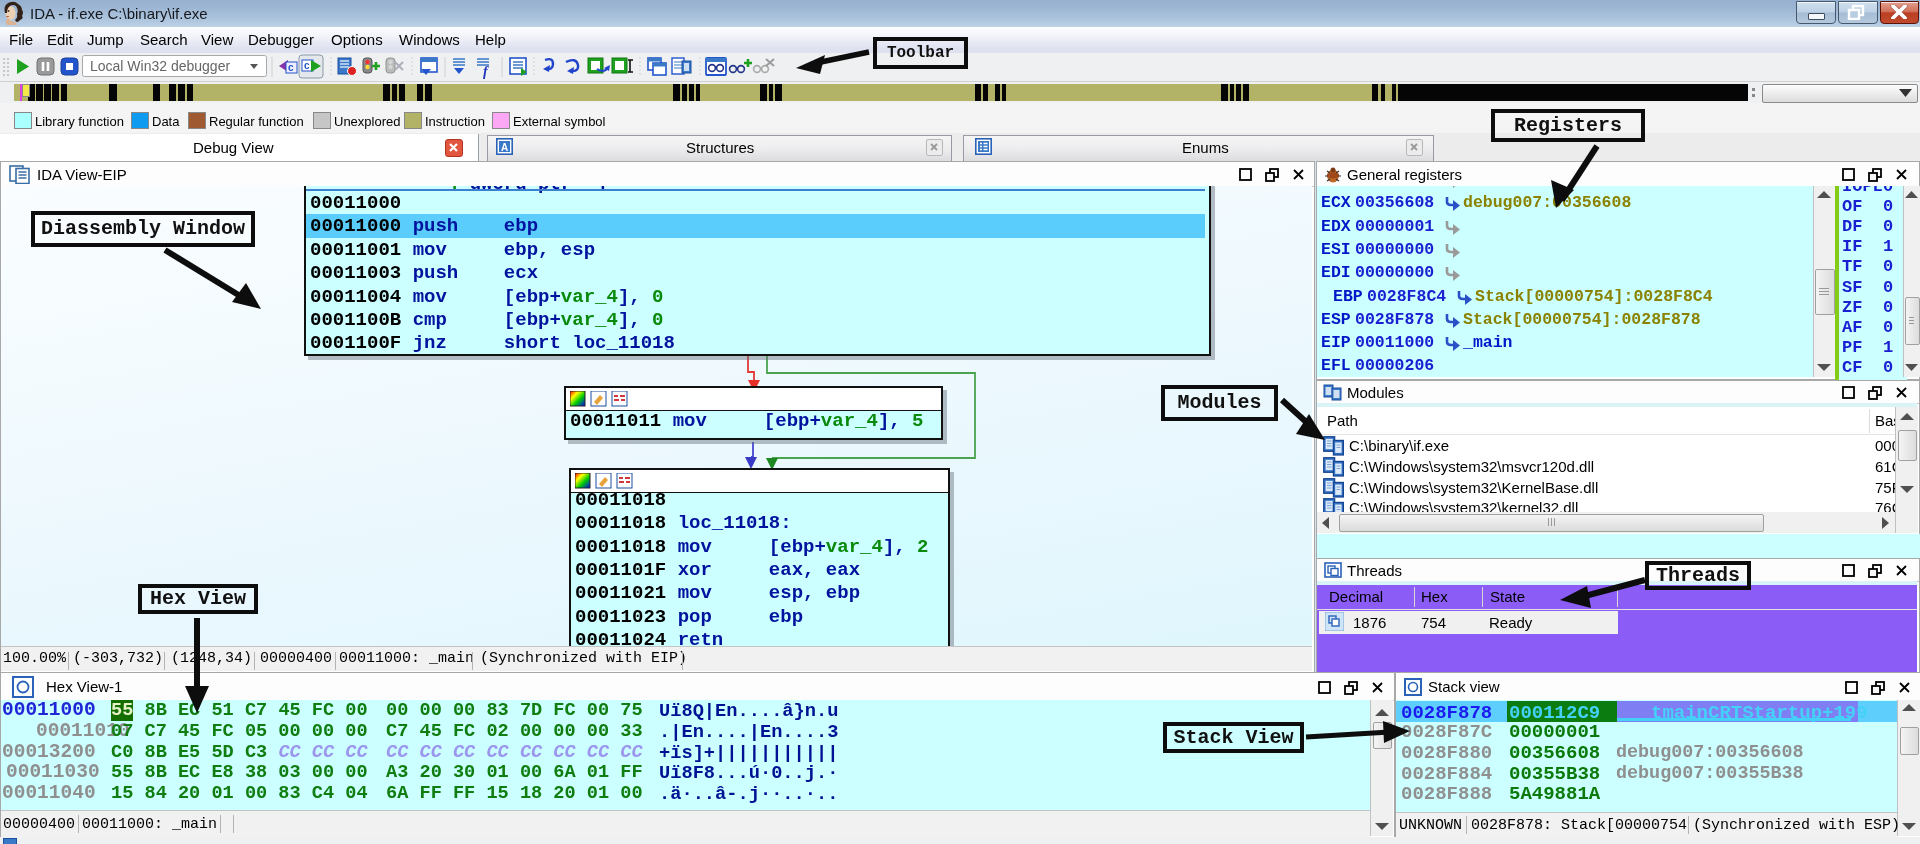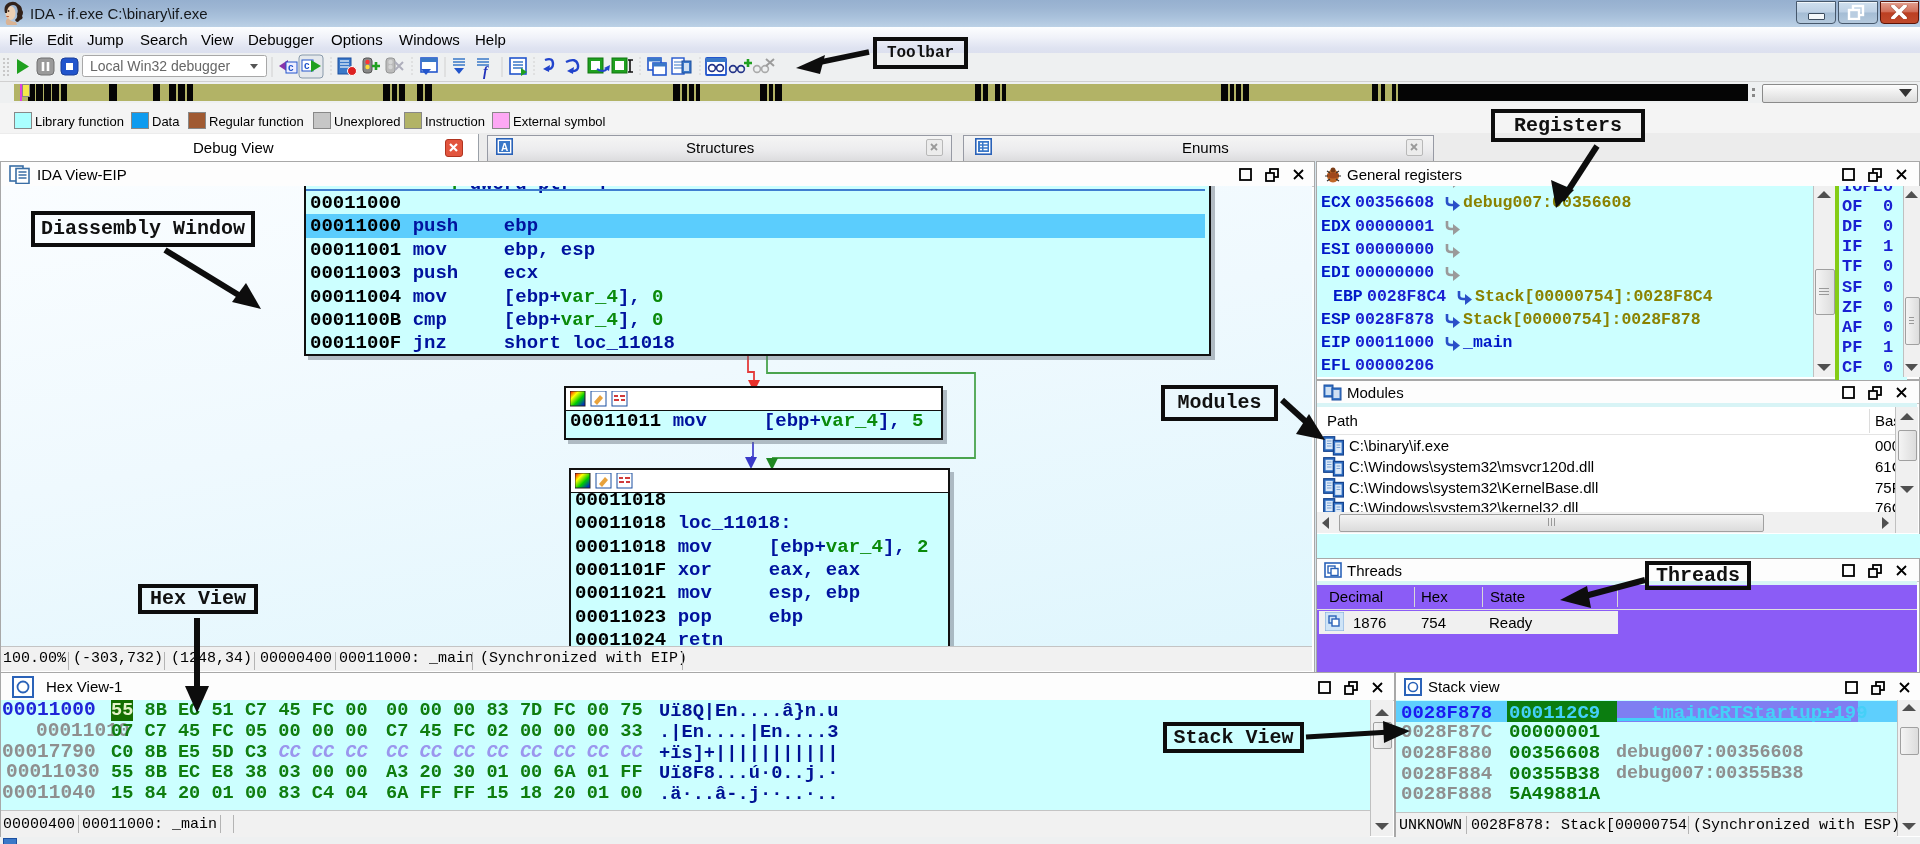--- a/index.html
+++ b/index.html
@@ -649,21 +649,21 @@
  </div>
  <div class="abs cyan" style="left:0;top:27px;width:1369px;height:110px;" id="hexbody">
       <div class="hexrow ha" style="left:1px;top:-1px;color:#2026d8;">00011000</div>
       <div class="hexrow hb" style="left:110px;top:0px;"><span style="background:#156e00;color:#e4f2c8;">55</span> 8B EC 51 C7 45 FC 00</div>
       <div class="hexrow hb" style="left:385px;top:0px;">00 00 00 83 7D FC 00 75</div>
       <div class="hexrow hs" style="left:658px;top:0px;">Uï8Q|En....â}n.u</div>
       <div class="hexrow ha" style="left:1px;top:20px;padding-left:34px;">00011010</div>
       <div class="hexrow hb" style="left:110px;top:20.75px;">07 C7 45 FC 05 00 00 00</div>
       <div class="hexrow hb" style="left:385px;top:20.75px;">C7 45 FC 02 00 00 00 33</div>
       <div class="hexrow hs" style="left:658px;top:20.75px;">.|En....|En....3</div>
-      <div class="hexrow ha" style="left:1px;top:40.5px;">00017790</div>
+      <div class="hexrow ha" style="left:1px;top:40.5px;">00013200</div>
       <div class="hexrow hb" style="left:110px;top:41.5px;">C0 8B E5 5D C3 <span class="hc">CC CC CC</span></div>
       <div class="hexrow hb" style="left:385px;top:41.5px;"><span class="hc">CC CC CC CC CC CC CC CC</span></div>
       <div class="hexrow hs" style="left:658px;top:41.5px;">+ïs]+|||||||||||</div>
       <div class="hexrow ha" style="left:5px;top:61.25px;">00011030</div>
       <div class="hexrow hb" style="left:110px;top:62.25px;">55 8B EC E8 38 03 00 00</div>
       <div class="hexrow hb" style="left:385px;top:62.25px;">A3 20 30 01 00 6A 01 FF</div>
       <div class="hexrow hs" style="left:658px;top:62.25px;">Uï8F8...ú·0..j.·</div>
       <div class="hexrow ha" style="left:1px;top:82px;">00011040</div>
       <div class="hexrow hb" style="left:110px;top:83px;">15 84 20 01 00 83 C4 04</div>
       <div class="hexrow hb" style="left:385px;top:83px;">6A FF FF 15 18 20 01 00</div>

